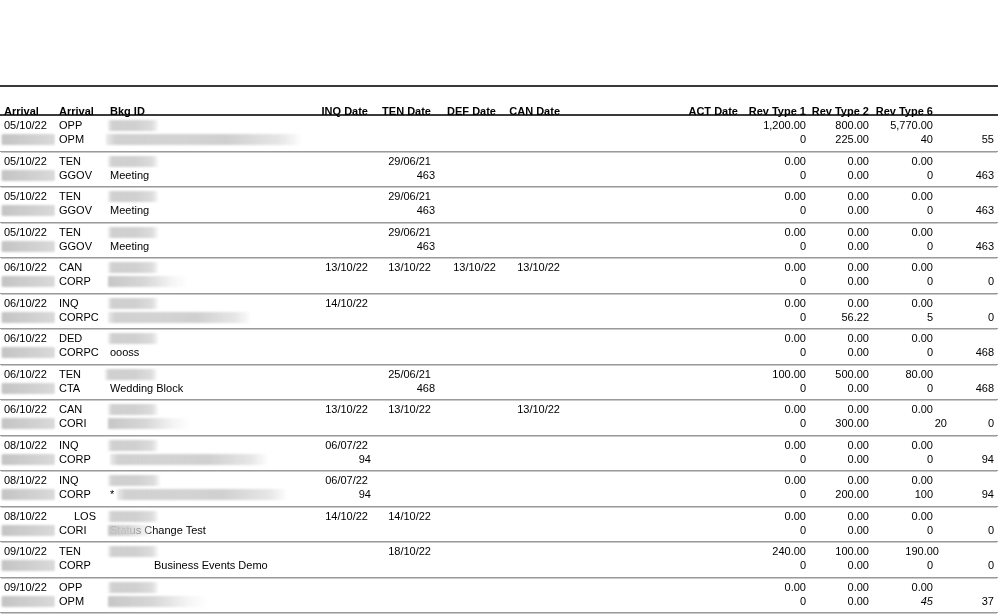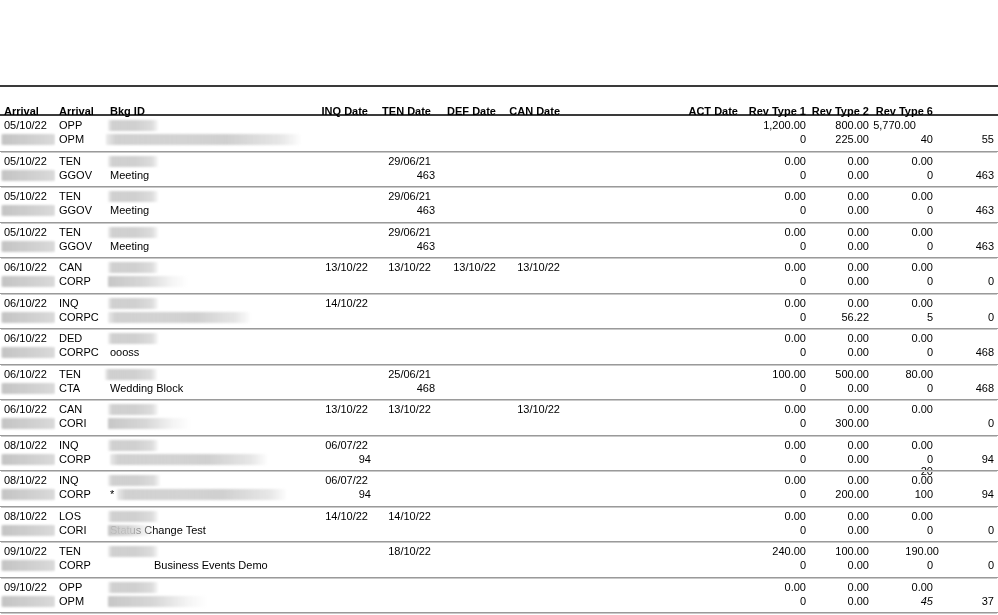--- a/index.html
+++ b/index.html
@@ -126,21 +126,21 @@
       </div>
   </div>
 
   <div class="rows" id="rows-host">
       <div class="drow">
         <div class="line1">
           <div class="cell" style="left: 4px;">05/10/22</div>
           <div class="cell" style="left: 59px;">OPP</div>
           <div class="cell ra" style="right: 192px;">1,200.00</div>
           <div class="cell ra" style="right: 129px;">800.00</div>
-          <div class="cell ra" style="right: 82px;">5,770.00</div>
+          <div class="cell ra" style="right: 65px;">5,770.00</div>
           <div class="redact r-solid" style="left: 108px; width: 50px;"></div>
         </div>
         <div class="line2">
           <div class="cell" style="left: 59px;">OPM</div>
           <div class="cell ra" style="right: 192px;">0</div>
           <div class="cell ra" style="right: 129px;">225.00</div>
           <div class="cell ra" style="right: 65px;">40</div>
           <div class="cell ra" style="right: 4px;">55</div>
           <div class="redact r-striped" style="left: 2px; width: 52px;"></div>
           <div class="redact r-long" style="left: 106px; width: 194px;"></div>
@@ -301,21 +301,21 @@
           <div class="cell ra" style="right: 438px;">13/10/22</div>
           <div class="cell ra" style="right: 192px;">0.00</div>
           <div class="cell ra" style="right: 129px;">0.00</div>
           <div class="cell ra" style="right: 65px;">0.00</div>
           <div class="redact r-solid" style="left: 108px; width: 50px;"></div>
         </div>
         <div class="line2">
           <div class="cell" style="left: 59px;">CORI</div>
           <div class="cell ra" style="right: 192px;">0</div>
           <div class="cell ra" style="right: 129px;">300.00</div>
-          <div class="cell ra" style="right: 65px; margin-top: 48px;">20</div>
+          <div class="cell ra" style="right: 51px;">20</div>
           <div class="cell ra" style="right: 4px;">0</div>
           <div class="redact r-striped" style="left: 2px; width: 52px;"></div>
           <div class="redact r-fade" style="left: 108px; width: 82px;"></div>
         </div>
       </div>
       <div class="drow">
         <div class="line1">
           <div class="cell" style="left: 4px;">08/10/22</div>
           <div class="cell" style="left: 59px;">INQ</div>
           <div class="cell ra" style="right: 630px;">06/07/22</div>
@@ -353,21 +353,21 @@
           <div class="cell ra" style="right: 129px;">200.00</div>
           <div class="cell ra" style="right: 65px;">100</div>
           <div class="cell ra" style="right: 4px;">94</div>
           <div class="redact r-striped" style="left: 2px; width: 52px;"></div>
           <div class="redact r-long" style="left: 117px; width: 169px;"></div>
         </div>
       </div>
       <div class="drow">
         <div class="line1">
           <div class="cell" style="left: 4px;">08/10/22</div>
-          <div class="cell" style="left: 59px;">LOS</div>
+          <div class="cell" style="left: 74px;">LOS</div>
           <div class="cell ra" style="right: 630px;">14/10/22</div>
           <div class="cell ra" style="right: 567px;">14/10/22</div>
           <div class="cell ra" style="right: 192px;">0.00</div>
           <div class="cell ra" style="right: 129px;">0.00</div>
           <div class="cell ra" style="right: 65px;">0.00</div>
           <div class="redact r-solid" style="left: 108px; width: 50px;"></div>
         </div>
         <div class="line2">
           <div class="cell" style="left: 59px;">CORI</div>
           <div class="cell" style="left: 110px;">Status Change Test</div>

